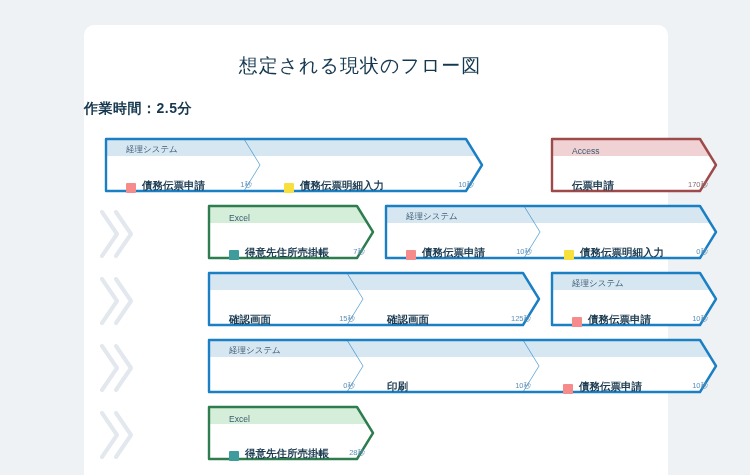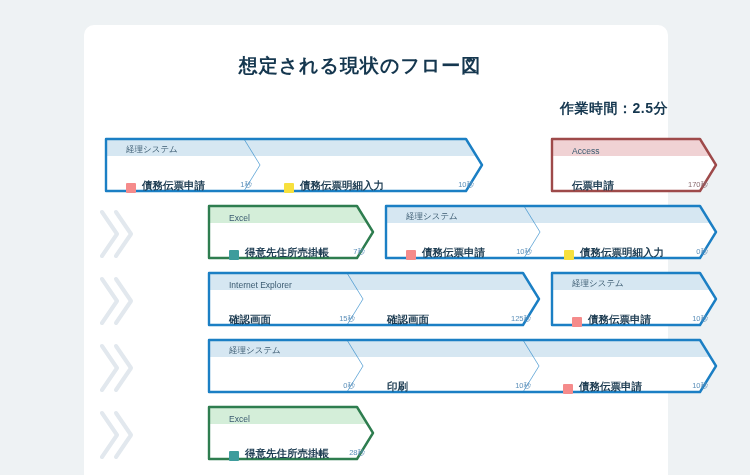--- a/index.html
+++ b/index.html
@@ -12,26 +12,26 @@
   #card {
     position:absolute;
     left:84px; top:25px;
     width:584px; height:460px;
     background:#ffffff;
     border-radius:10px;
   }
   #title {
     position:absolute; left:0; top:28px; width:552px;
     text-align:center;
-    font-size:19px; font-weight:bold; color:#15374f;
+    font-size:19px; font-weight:normal; color:#15374f;
     letter-spacing:1px;
   }
   #subtitle {
     position:absolute; left:0; top:75px; width:584px;
-    text-align:right;
+    text-align:left;
     font-size:14px; font-weight:bold; color:#15374f;
     letter-spacing:0.5px;
   }
   #flow { position:absolute; left:0; top:108px; width:584px; }
 
   .row { position:relative; height:67px; }
 
   
   .lead {
     position:absolute; left:16px; top:6px;
@@ -235,23 +235,20 @@
                 </clipPath>
               </defs>
               <path d="M 2,2 L 316,2 L 332,28 L 316,54 L 2,54 Z" fill="#ffffff"></path>
               <path d="M 2,2 L 316,2 L 328.2142857142857,19 L 2,19 Z" fill="#d6e7f2" clip-path="url(#clip-2-0)"></path>
               <path d="M 140,2 L 156,28 L 140,54" fill="none" stroke="#1b7fc4" stroke-width="1" opacity="0.6" clip-path="url(#clip-2-0)"></path>
               <path d="M 2,2 L 316,2 L 332,28 L 316,54 L 2,54 Z" fill="none" stroke="#1b7fc4" stroke-width="2.4" stroke-linejoin="round"></path>
             </svg>
           </div>
           <div class="cells">
             <div class="cell noswatch" style="width: 158px;">
-              <div class="chead">
-                <span>Internet Explorer</span>
-              </div>
               <div class="cbody">
                 <div class="clabel">確認画面</div>
               </div>
               <div class="csec" style="color: rgb(91, 143, 185);">15秒</div>
             </div>
             <div class="cell noswatch" style="width: 176px;">
               <div class="chead">
                 <span></span>
               </div>
               <div class="cbody">

